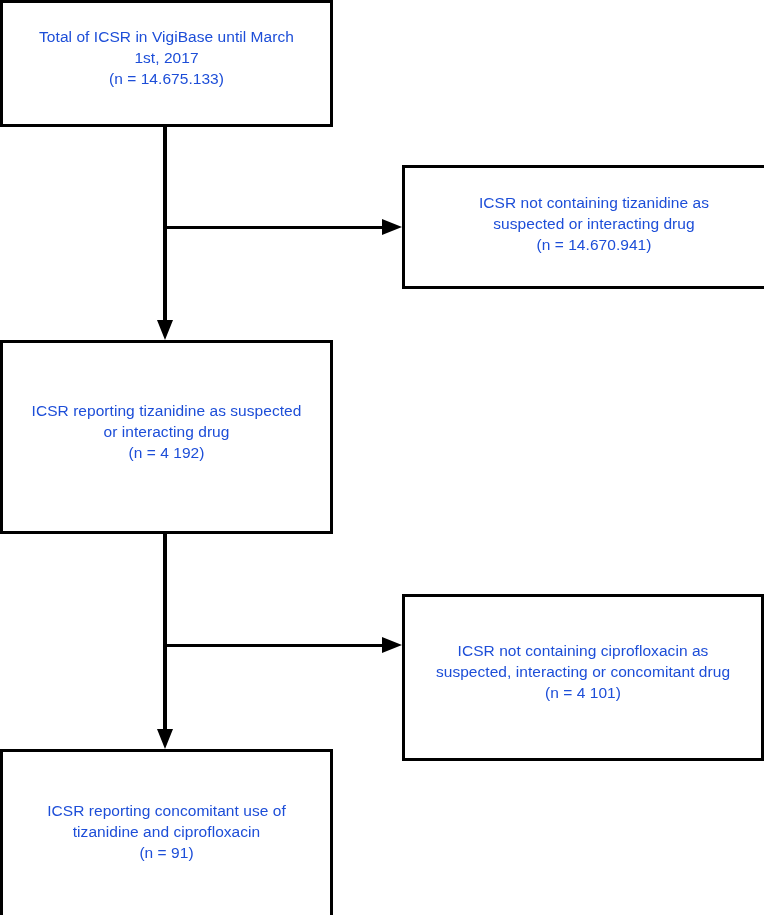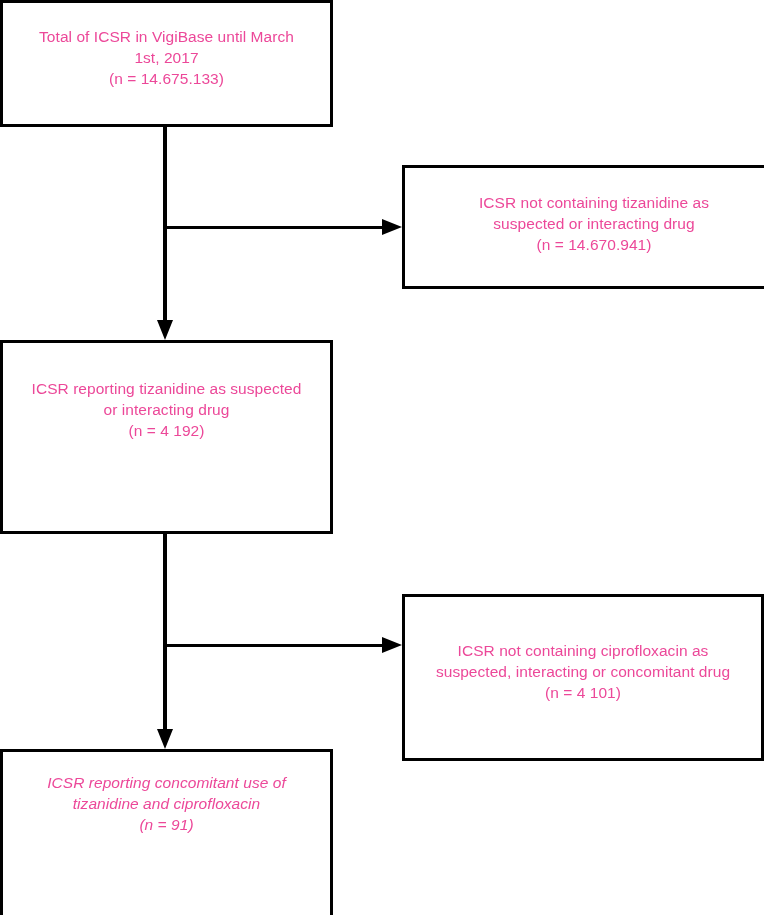--- a/index.html
+++ b/index.html
@@ -27,41 +27,41 @@
     display: flex;
     flex-direction: column;
     align-items: center;
   }
   .node-text {
     font-size: 15.5px;
     line-height: 21px;
     text-align: center;
     white-space: pre-line;
     letter-spacing: 0.05px;
-    color: #ec4899;
+    color: #1d4ed8;
   }
 
   
   #node-total {
     left: 0px;  top: 0px;
     width: 333px; height: 127px;
   }
   #node-total .node-text { margin-top: 23px; width: 310px; }
 
   #node-tizanidine {
     left: 0px;  top: 340px;
     width: 333px; height: 194px;
   }
-  #node-tizanidine .node-text { margin-top: 35px; width: 327px; }
+  #node-tizanidine .node-text { margin-top: 57px; width: 327px; }
 
   #node-concomitant {
     left: 0px;  top: 749px;
     width: 333px; height: 180px;
   }
-  #node-concomitant .node-text { margin-top: 20px; width: 315px; font-style: italic; }
+  #node-concomitant .node-text { margin-top: 48px; width: 315px; }
 
   
   #node-excl-tizanidine {
     left: 402px; top: 165px;
     width: 384px; height: 124px;
   }
   #node-excl-tizanidine .node-text { margin-top: 24px; width: 345px; }
 
   #node-excl-cipro {
     left: 402px; top: 594px;

